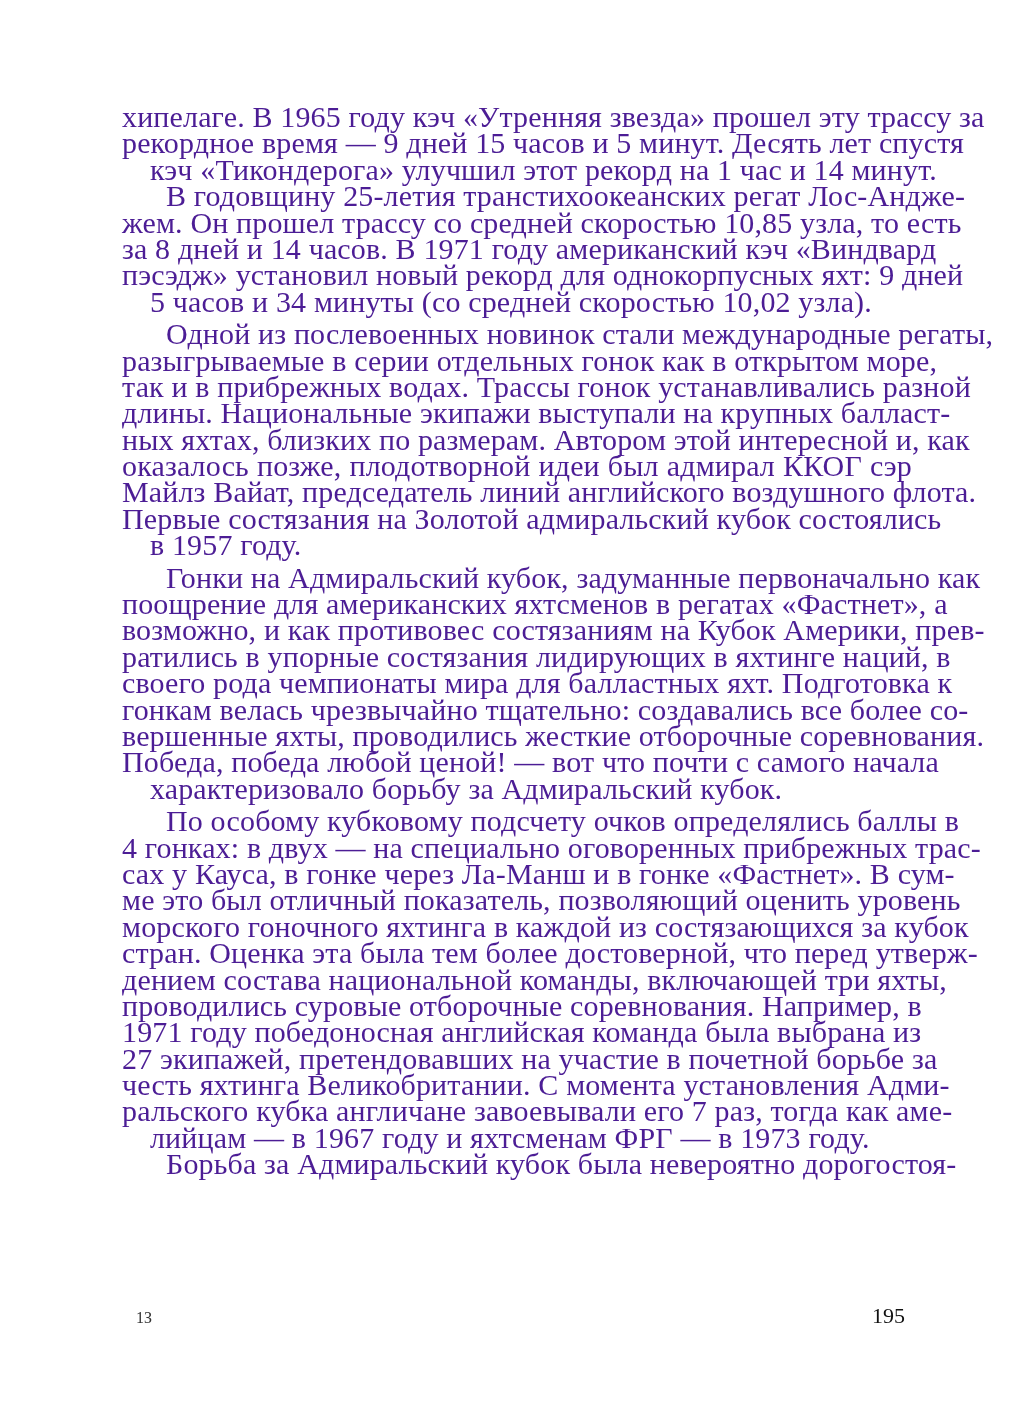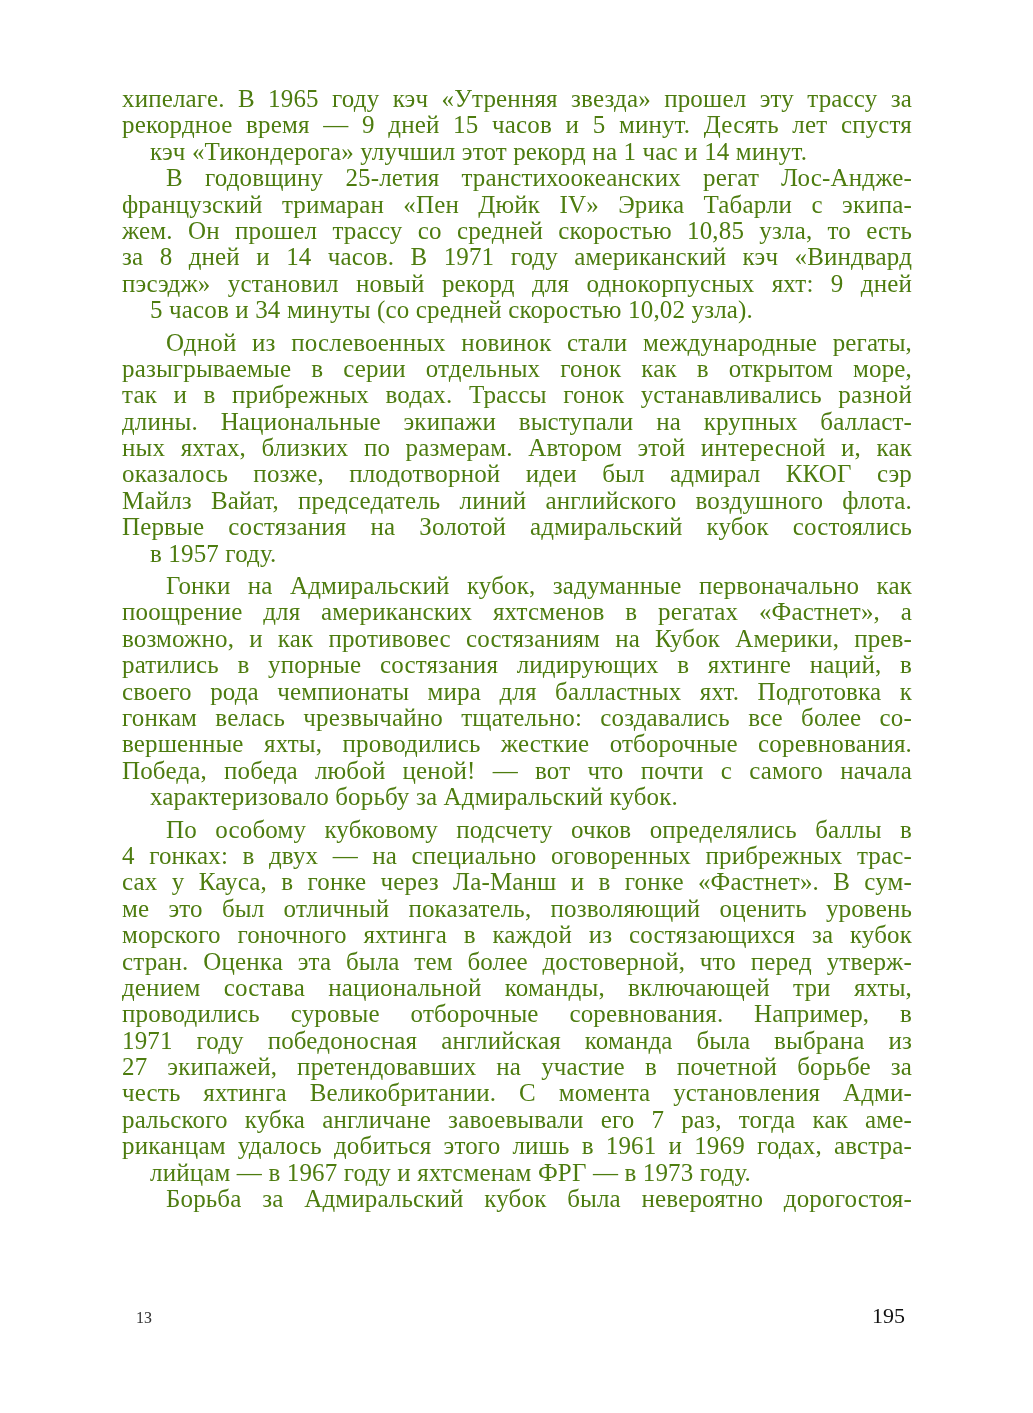--- a/index.html
+++ b/index.html
@@ -1,20 +1,20 @@
 <!DOCTYPE html>
 <html><head>
 <meta charset="utf-8">
 <style>
   html, body { margin: 0; padding: 0; background: #ffffff; }
   body { width: 1033px; height: 1413px; position: relative; overflow: hidden; }
   .page {
-    position: absolute; left: 122px; top: 86px; width: 790px;
+    position: absolute; left: 122px; top: 104px; width: 790px;
     font-family: "Liberation Serif", "DejaVu Serif", serif;
-    font-size: 25px; color: #4d7c0f;
+    font-size: 30px; color: #4c1d95;
   }
   .para { margin: 0; }
   .line {
     display: block; height: 26.4px; line-height: 26.4px;
     text-align: justify; text-align-last: justify; white-space: nowrap;
     letter-spacing: 0.15px;
   }
   .line.last { text-align-last: left; margin-left: 28px; }
   .line.indent { padding-left: 44px; }
   .gap { height: 6px; }
@@ -33,21 +33,20 @@
 <div class="page">
 
   <div class="para">
     <span class="line">хипелаге. В 1965 году кэч «Утренняя звезда» прошел эту трассу за</span>
     <span class="line">рекордное время — 9 дней 15 часов и 5 минут. Десять лет спустя</span>
     <span class="line last">кэч «Тикондерога» улучшил этот рекорд на 1 час и 14 минут.</span>
   </div>
 
   <div class="para">
     <span class="line indent">В годовщину 25-летия транстихоокеанских регат Лос-Андже-</span>
-    <span class="line">французский тримаран «Пен Дюйк IV» Эрика Табарли с экипа-</span>
     <span class="line">жем. Он прошел трассу со средней скоростью 10,85 узла, то есть</span>
     <span class="line">за 8 дней и 14 часов. В 1971 году американский кэч «Виндвард</span>
     <span class="line">пэсэдж» установил новый рекорд для однокорпусных яхт: 9 дней</span>
     <span class="line last">5 часов и 34 минуты (со средней скоростью 10,02 узла).</span>
   </div>
 
   <div class="gap"></div>
 
   <div class="para">
     <span class="line indent">Одной из послевоенных новинок стали международные регаты,</span>
@@ -83,21 +82,20 @@
     <span class="line">сах у Кауса, в гонке через Ла-Манш и в гонке «Фастнет». В сум-</span>
     <span class="line">ме это был отличный показатель, позволяющий оценить уровень</span>
     <span class="line">морского гоночного яхтинга в каждой из состязающихся за кубок</span>
     <span class="line">стран. Оценка эта была тем более достоверной, что перед утверж-</span>
     <span class="line">дением состава национальной команды, включающей три яхты,</span>
     <span class="line">проводились суровые отборочные соревнования. Например, в</span>
     <span class="line">1971 году победоносная английская команда была выбрана из</span>
     <span class="line">27 экипажей, претендовавших на участие в почетной борьбе за</span>
     <span class="line">честь яхтинга Великобритании. С момента установления Адми-</span>
     <span class="line">ральского кубка англичане завоевывали его 7 раз, тогда как аме-</span>
-    <span class="line">риканцам удалось добиться этого лишь в 1961 и 1969 годах, австра-</span>
     <span class="line last">лийцам — в 1967 году и яхтсменам ФРГ — в 1973 году.</span>
   </div>
 
   <div class="para">
     <span class="line indent">Борьба за Адмиральский кубок была невероятно дорогостоя-</span>
   </div>
 
 </div>
 
 <div class="footer-left">1З</div>

